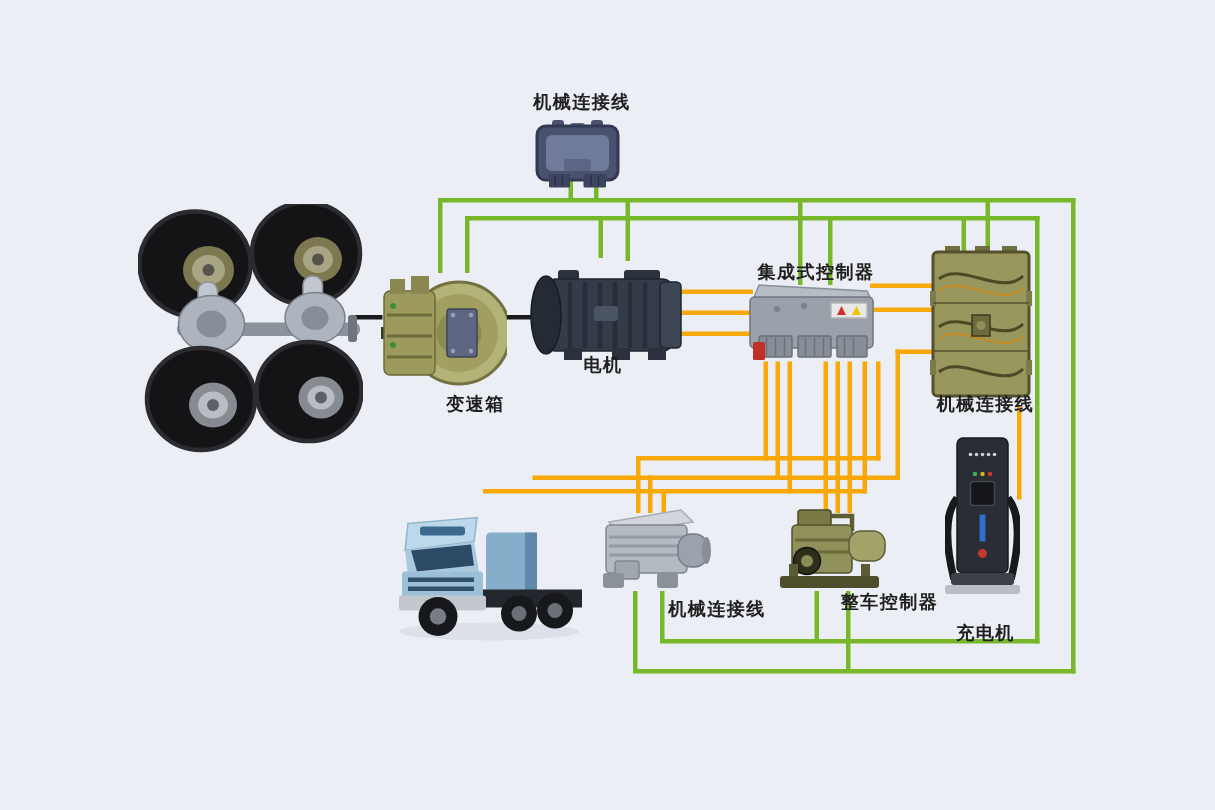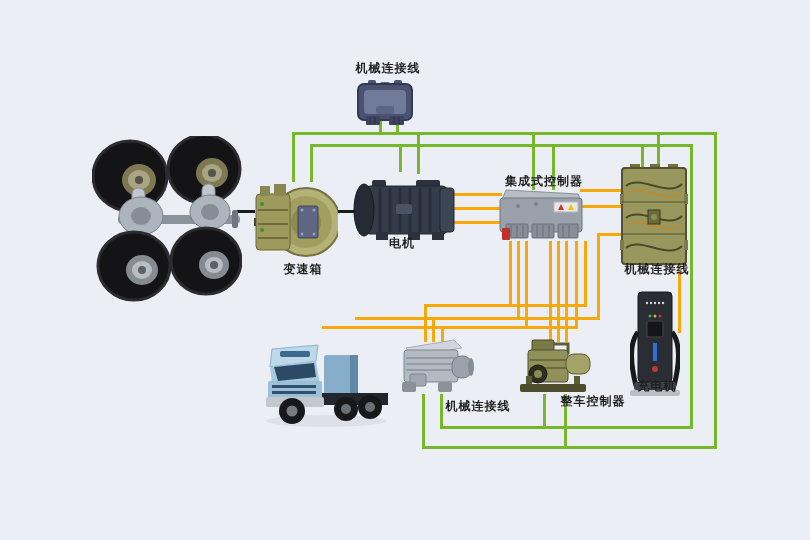--- a/index.html
+++ b/index.html
@@ -292,19 +292,19 @@
       <rect x="14" y="58" width="44" height="3" fill="#31506c"></rect>
       <rect x="8" y="64" width="58" height="10" rx="2" fill="#c3c8cf"></rect>
       <circle cx="34" cy="78" r="13" fill="#17181c"></circle>
       <circle cx="34" cy="78" r="5.5" fill="#787c83"></circle>
     </svg>
   </div>
 
   <div class="comp-label" style="left:340px;top:62px;width:96px">机械连接线</div>
   <div class="comp-label" style="left:494px;top:175px;width:100px">集成式控制器</div>
   <div class="comp-label" style="left:366px;top:237px;width:72px">电机</div>
-  <div class="comp-label" style="left:262px;top:263px;width:82px">变速箱</div>
+  <div class="comp-label" style="left:276px;top:263px;width:82px">变速箱</div>
   <div class="comp-label" style="left:612px;top:263px;width:90px">机械连接线</div>
   <div class="comp-label" style="left:432px;top:400px;width:92px">机械连接线</div>
   <div class="comp-label" style="left:547px;top:395px;width:92px">整车控制器</div>
-  <div class="comp-label" style="left:624px;top:380px;width:66px">充电机</div>
+  <div class="comp-label" style="left:624px;top:416px;width:66px">充电机</div>
 
 </div>
 
 </body></html>

